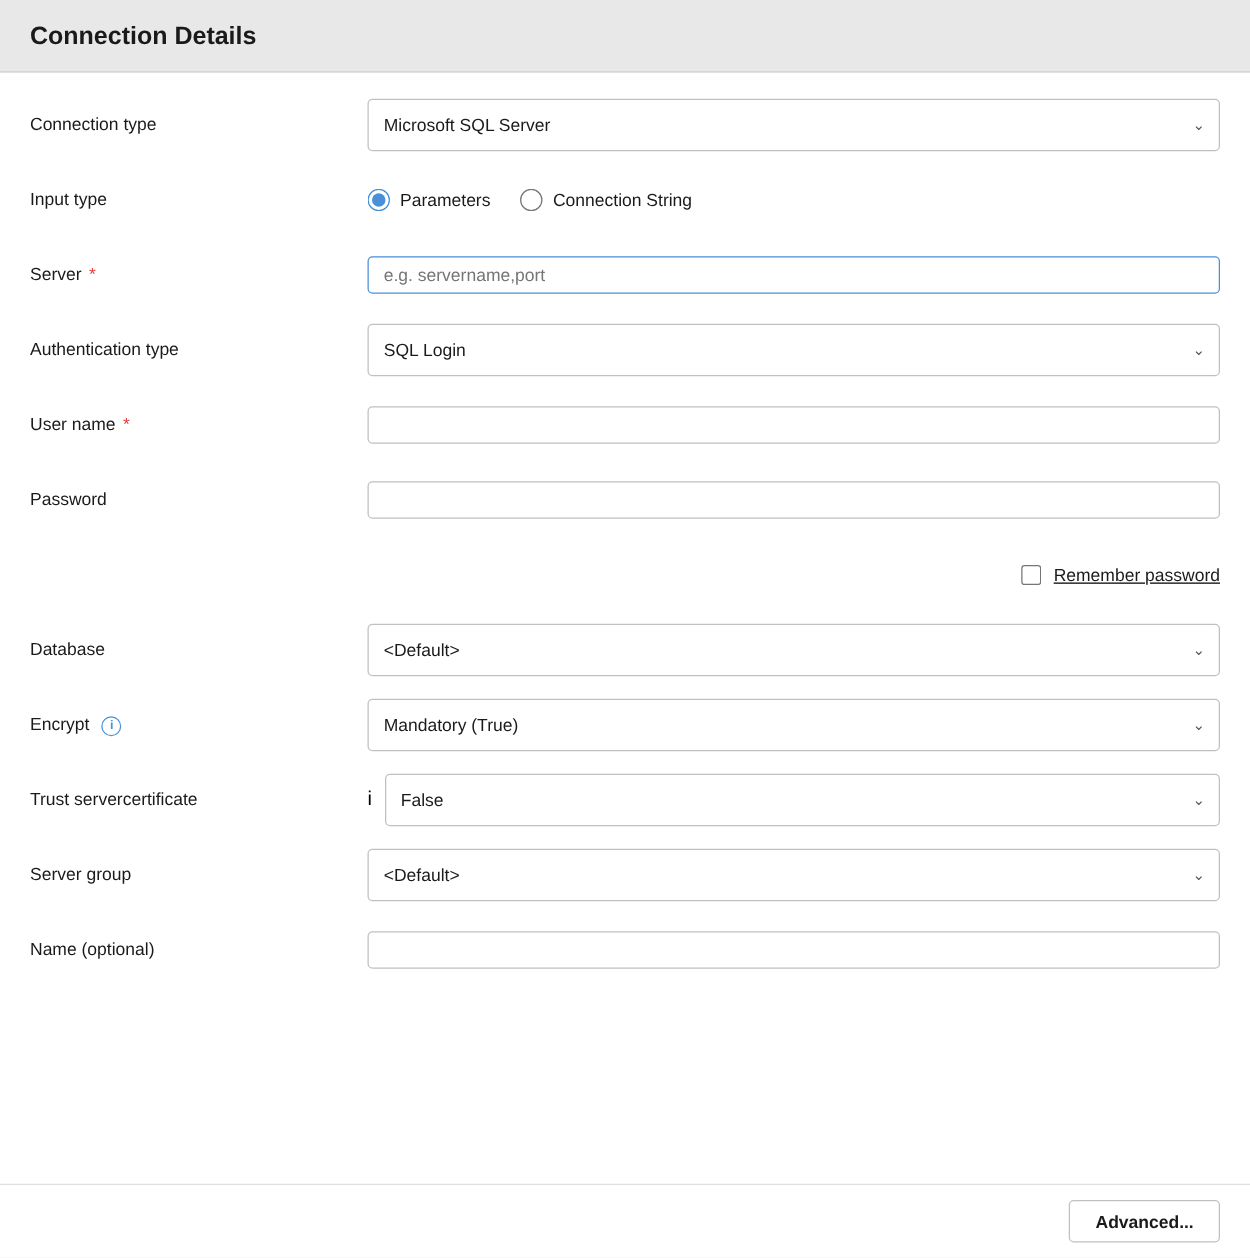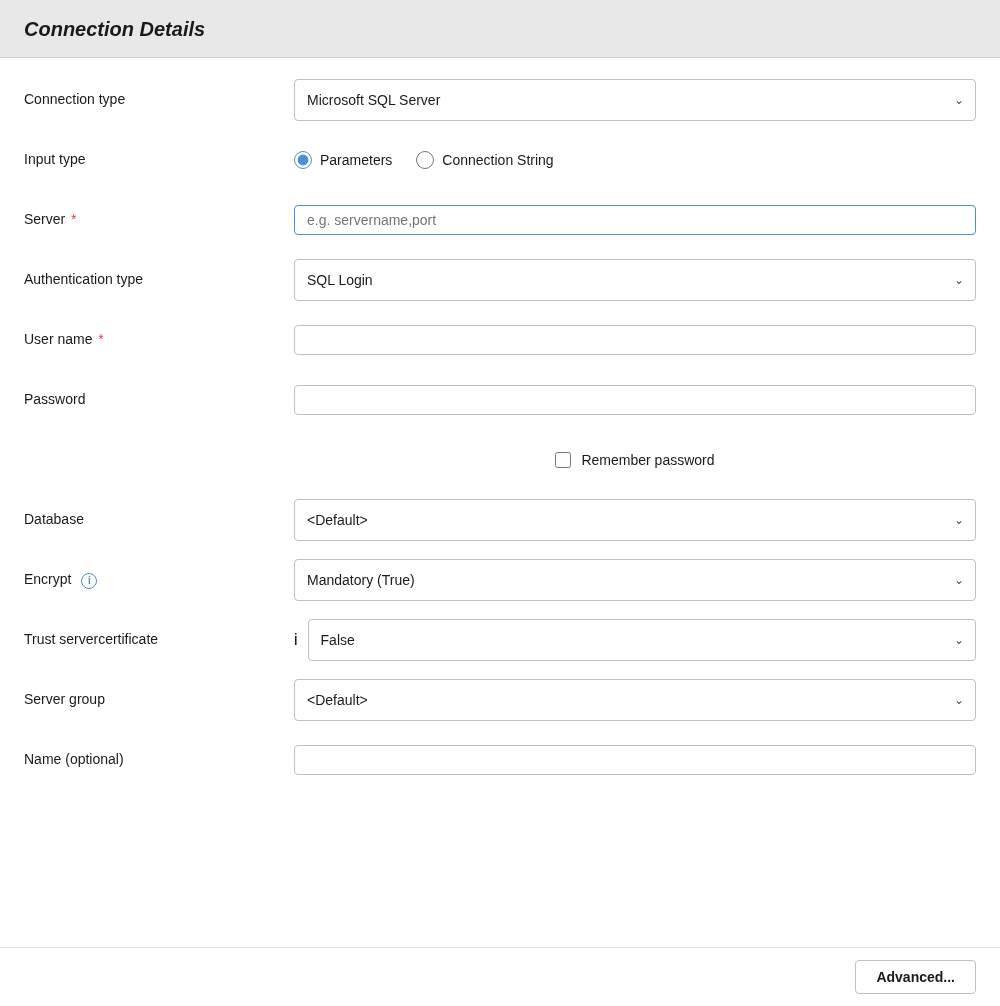--- a/index.html
+++ b/index.html
@@ -28,21 +28,20 @@
     .dialog-header {
       background: #e8e8e8;
       padding: 18px 24px 16px 24px;
       border-bottom: 1px solid #d0d0d0;
     }
 
     .dialog-title {
       font-size: 20px;
       font-weight: 700;
       color: #1a1a1a;
-      font-style: italic;
     }
 
     .dialog-content {
       flex: 1;
       padding: 20px 24px;
       overflow-y: auto;
     }
 
     .form-row {
       display: flex;
@@ -161,22 +160,23 @@
     }
 
     .checkbox-input {
       width: 16px;
       height: 16px;
       cursor: pointer;
       border: 1.5px solid #c0c0c0;
     }
 
     .checkbox-row {
-      justify-content: center;
+      justify-content: flex-end;
       padding-left: 270px;
+      text-decoration: underline;
     }
 
     .dialog-footer-main {
       padding: 12px 24px;
       display: flex;
       justify-content: flex-end;
       border-top: 1px solid #e0e0e0;
     }
 
     .btn-advanced {

